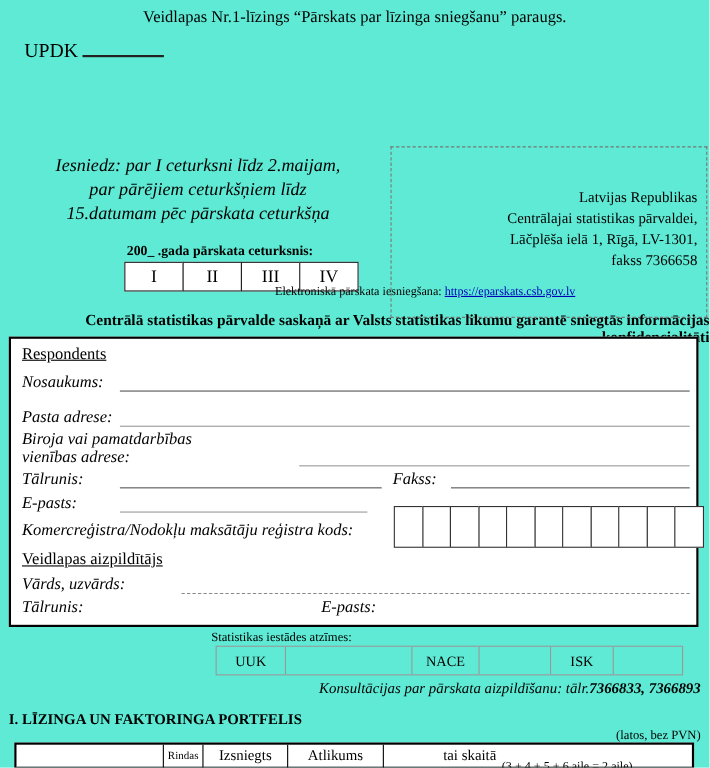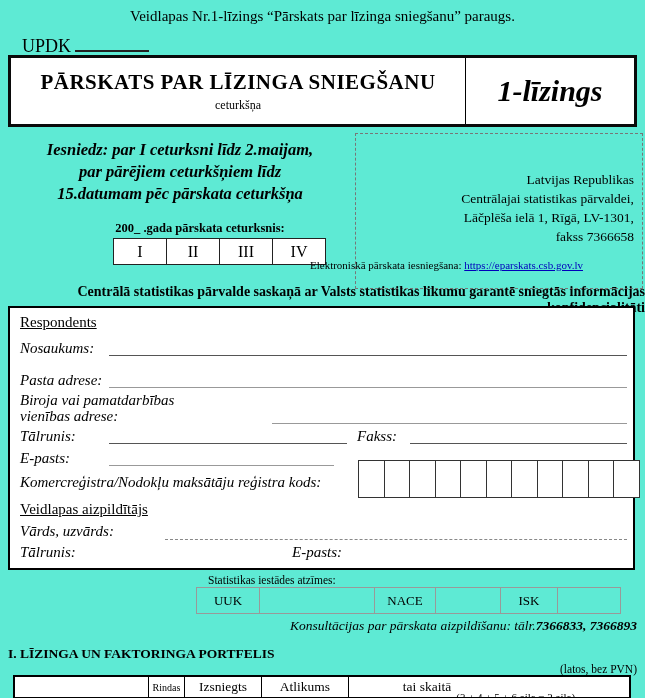--- a/index.html
+++ b/index.html
@@ -11,48 +11,48 @@
   .updk{left:22px;top:36px;font-size:18px;}
   .updk-line{display:inline-block;width:74px;border-bottom:2px solid #222;height:12px;margin-left:4px;}
 
   .title-box{left:8px;top:55px;width:623px;height:66px;border:3px solid #0a0a0a;display:flex;background:#fff;}
   .title-left{flex:1;border-right:1px solid #000;display:flex;flex-direction:column;justify-content:center;align-items:center;}
   .title-main{font-weight:bold;font-size:21px;letter-spacing:.5px;}
   .title-sub{font-size:12px;margin-top:3px;}
   .title-right{width:168px;display:flex;align-items:center;justify-content:center;
                font-weight:bold;font-style:italic;font-size:30px;}
 
-  .iesniedz{left:10px;top:139px;width:340px;text-align:center;font-weight:bold;font-style:italic;
+  .iesniedz{left:10px;top:139px;width:340px;text-align:center;font-weight:normal;font-style:italic;
             font-size:16.5px;line-height:1.32;}
   .quarter-label{left:60px;top:221px;width:280px;text-align:center;font-weight:bold;font-size:12.5px;}
   .quarter-row{left:113px;top:238px;display:flex;}
   .qcell{width:52px;height:25px;border:1px solid #222;margin-left:-1px;display:flex;
          align-items:center;justify-content:center;font-size:16px;background:#fff;}
   .qcell:first-child{margin-left:0;}
 
   .dashed-box{left:355px;top:133px;width:278px;height:118px;border:1px dashed #777;
               text-align:right;padding:36px 8px 0 0;font-size:13.5px;line-height:1.42;}
-  .esub{left:250px;top:259px;width:393px;text-align:center;font-size:11px;}
+  .esub{left:250px;top:259px;width:393px;text-align:left;font-size:11px;}
   .esub a{color:#0000bb;text-decoration:underline;}
 
   .confidentiality{left:0;top:284px;width:100%;text-align:right;font-weight:bold;font-size:14px;}
 
   .resp-box{left:8px;top:306px;width:623px;height:260px;border:2px solid #000;background:#fff;}
   .rb{position:absolute;font-size:15px;}
   .it{font-style:italic;}
   .und{text-decoration:underline;}
   .fline{position:absolute;border-bottom:1px solid #555;height:0;}
   .fline.light{border-bottom-color:#999;}
   .fline.dash{border-bottom:1px dashed #888;}
 
   .regcells{position:absolute;left:348px;top:152px;width:282px;height:38px;display:flex;}
   .rc{flex:1;border:1px solid #333;margin-left:-1px;background:#fff;}
   .rc:first-child{margin-left:0;}
 
-  .atzimes-label{left:208px;top:574px;font-size:11.5px;}
+  .atzimes-label{left:192px;top:574px;font-size:11.5px;}
   .marks-table{left:196px;top:587px;display:flex;height:25px;border:1px solid #999;}
   .mcell{border-right:1px solid #999;display:flex;align-items:center;justify-content:center;font-size:13px;}
   .mcell:last-child{border-right:none;}
 
   .consult{left:200px;top:618px;width:437px;text-align:right;font-style:italic;font-size:13.5px;}
   .consult b{font-weight:bold;margin-top:36px;}
 
   .sec1-title{left:8px;top:646px;font-weight:bold;font-size:13.5px;}
   .unit-note{left:337px;top:663px;width:300px;text-align:right;font-size:11.5px;}
 
@@ -65,27 +65,20 @@
 </style>
 </head>
 <body>
 
 <div class="page">
 
   <div class="abs top-note">Veidlapas Nr.1-līzings “Pārskats par līzinga sniegšanu” paraugs.</div>
 
   <div class="abs updk"><span>UPDK</span><span class="updk-line"></span></div>
 
-  <div class="abs title-box">
-    <div class="title-left">
-      <div class="title-main">PĀRSKATS PAR LĪZINGA SNIEGŠANU</div>
-      <div class="title-sub">ceturkšņa</div>
-    </div>
-    <div class="title-right">1-līzings</div>
-  </div>
 
   <div class="abs iesniedz">
     <div>Iesniedz: par I ceturksni līdz 2.maijam,</div>
     <div>par pārējiem ceturkšņiem līdz</div>
     <div>15.datumam pēc pārskata ceturkšņa</div>
   </div>
 
   <div class="abs quarter-label">200_ .gada pārskata ceturksnis:</div>
   <div class="abs quarter-row">
     <div class="qcell">I</div>

